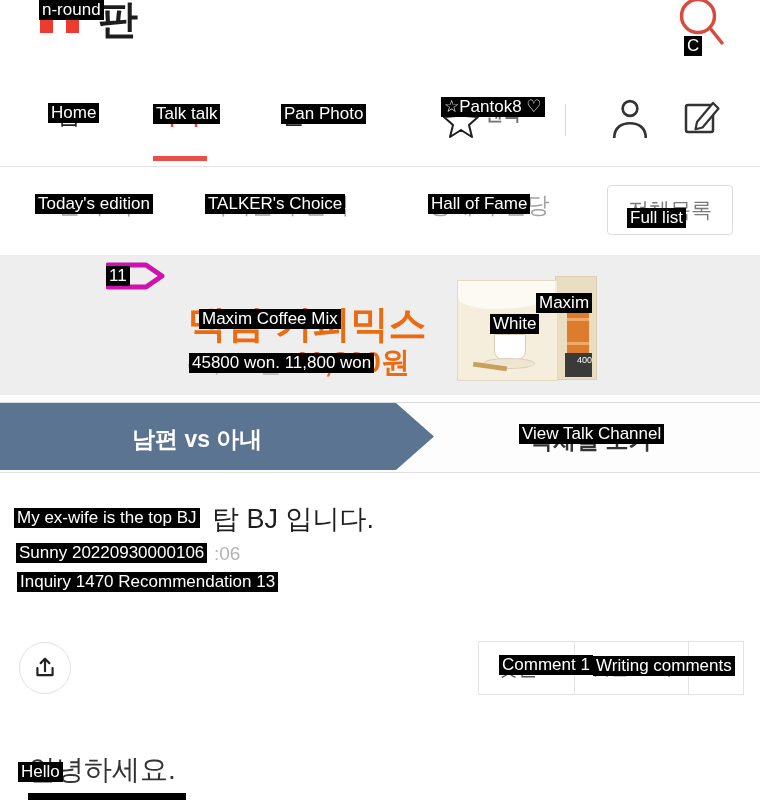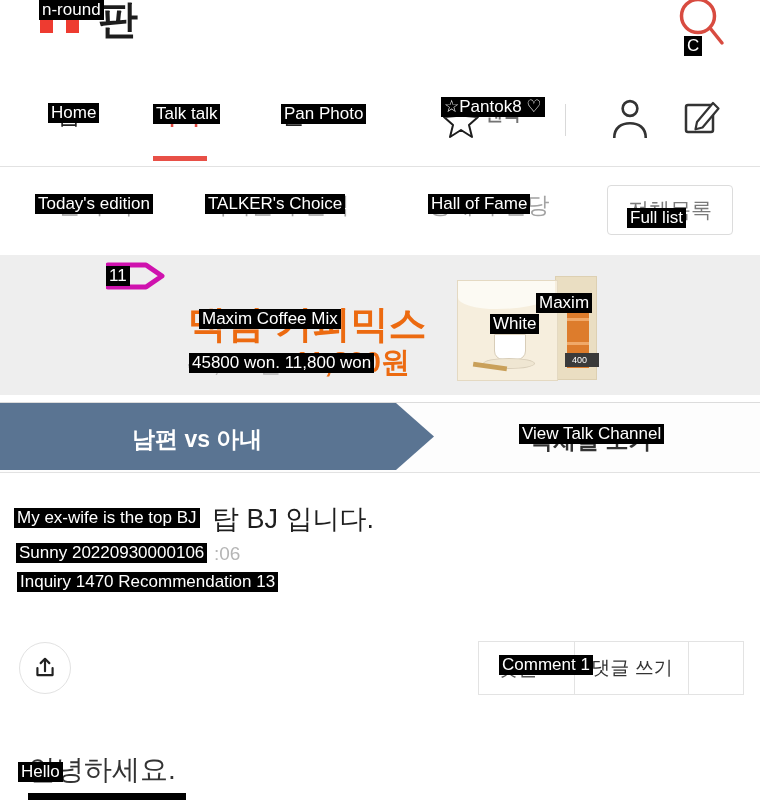--- a/index.html
+++ b/index.html
@@ -120,21 +120,21 @@
     <div class="abs" style="left:100px;top:6px;width:40px;height:102px;background:#eadec2;border:1px solid #ddd0b2;"></div>
     <div class="abs" style="left:112px;top:26px;width:22px;height:72px;background:#dd7c2c;"></div>
     <div class="abs" style="left:112px;top:48px;width:22px;height:3px;background:#f0a969;"></div>
     <div class="abs" style="left:112px;top:72px;width:22px;height:3px;background:#f0a969;"></div>
     <div class="abs" style="left:2px;top:10px;width:99px;height:99px;background:#f6eedd;border:1px solid #e4d9c2;"></div>
     <div class="abs" style="left:3px;top:11px;width:97px;height:28px;background:#fcfaf3;border-radius:0 0 60% 40%;"></div>
     <div class="abs" style="left:40px;top:60px;width:28px;height:9px;background:#7a4a22;border-radius:50%;"></div>
     <div class="abs" style="left:39px;top:64px;width:30px;height:24px;background:#ffffff;border:1px solid #d8cdb8;border-radius:0 0 9px 9px;"></div>
     <div class="abs" style="left:28px;top:88px;width:50px;height:9px;background:#efe6d2;border:1px solid #d8cdb8;border-radius:50%;"></div>
     <div class="abs" style="left:18px;top:94px;width:34px;height:5px;background:#c9a05a;transform:rotate(8deg);"></div>
-    <div class="abs" style="left:110px;top:83px;width:27px;height:14px;background:#3a3a3a;color:#fff;font-size:9px;line-height:14px;text-align:left;padding-left:7px;">400</div>
+    <div class="abs" style="left:110px;top:83px;width:27px;height:24px;background:#3a3a3a;color:#fff;font-size:9px;line-height:14px;text-align:right;">400</div>
     <div class="ov" style="left:37px;top:23px;margin-left:44px;">Maxim</div>
     <div class="ov" style="left:35px;top:44px;">White</div>
   </div>
 
   <div class="abs" style="left:0;top:402px;width:760px;height:69px;background:#fdfdfd;border-top:1px solid #dcdcdc;border-bottom:1px solid #e2e2e2;"></div>
 
   <div class="abs" style="left:0;top:403px;width:434px;height:67px;background:#5a7492;cursor:pointer;
               clip-path:polygon(0 0,396px 0,434px 50%,396px 100%,0 100%);"></div>
   <div class="ko" style="left:132px;top:424px;font-size:23px;font-weight:700;color:#ffffff;z-index:2;">남편 vs 아내</div>
 
@@ -165,19 +165,20 @@
       <span class="ko" style="position:static;font-size:20px;color:#555;">댓글</span>
       <span class="ko" style="position:static;font-size:20px;color:#e0574d;margin-left:6px;">1</span>
     </div>
     <div class="abs" style="left:95px;top:0;width:114px;height:52px;border-left:1px solid #e3e3e3;
                 display:flex;align-items:center;justify-content:center;cursor:pointer;">
       <span class="ko" style="position:static;font-size:19px;color:#333;">댓글 쓰기</span>
     </div>
     <div class="abs" style="left:209px;top:0;width:55px;height:52px;border-left:1px solid #e3e3e3;cursor:pointer;"></div>
   </div>
   <div class="ov" style="left:499px;top:655px;">Comment 1</div>
+  <div class="ov" style="left:593px;top:656px;">Writing comments</div>
 
   <div class="ko" style="left:28px;top:751px;font-size:28px;color:#333;">안녕하세요.</div>
   <div class="ov" style="left:18px;top:762px;">Hello</div>
 
   <div class="abs" style="left:28px;top:793px;width:158px;height:7px;background:#000;z-index:10;"></div>
 
 </div>
 
 </body></html>

